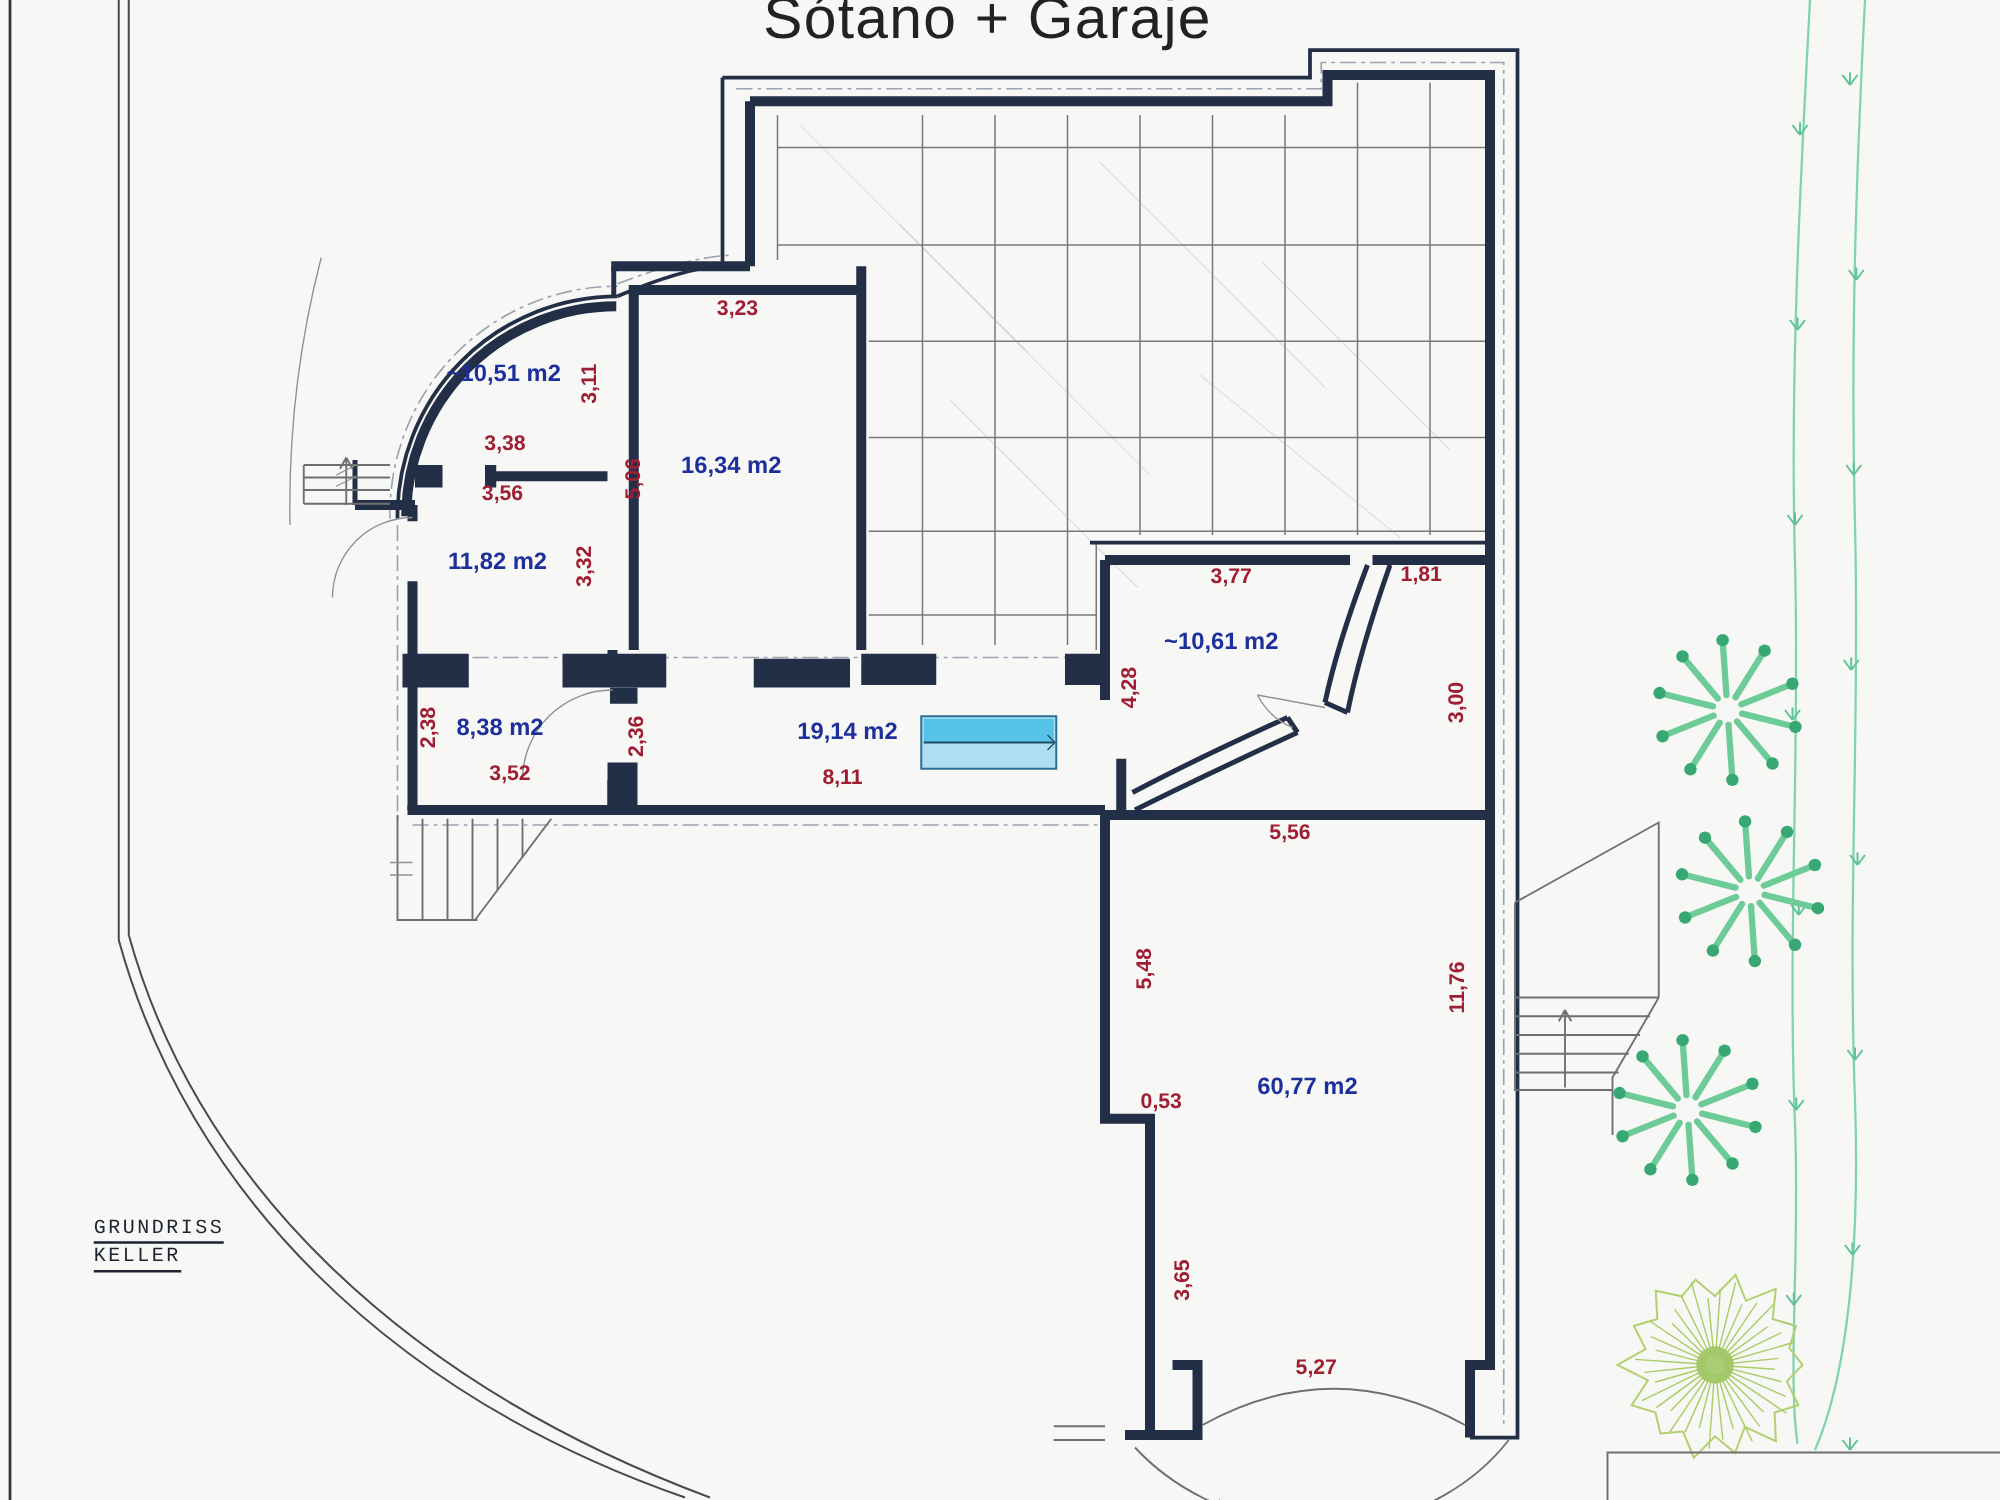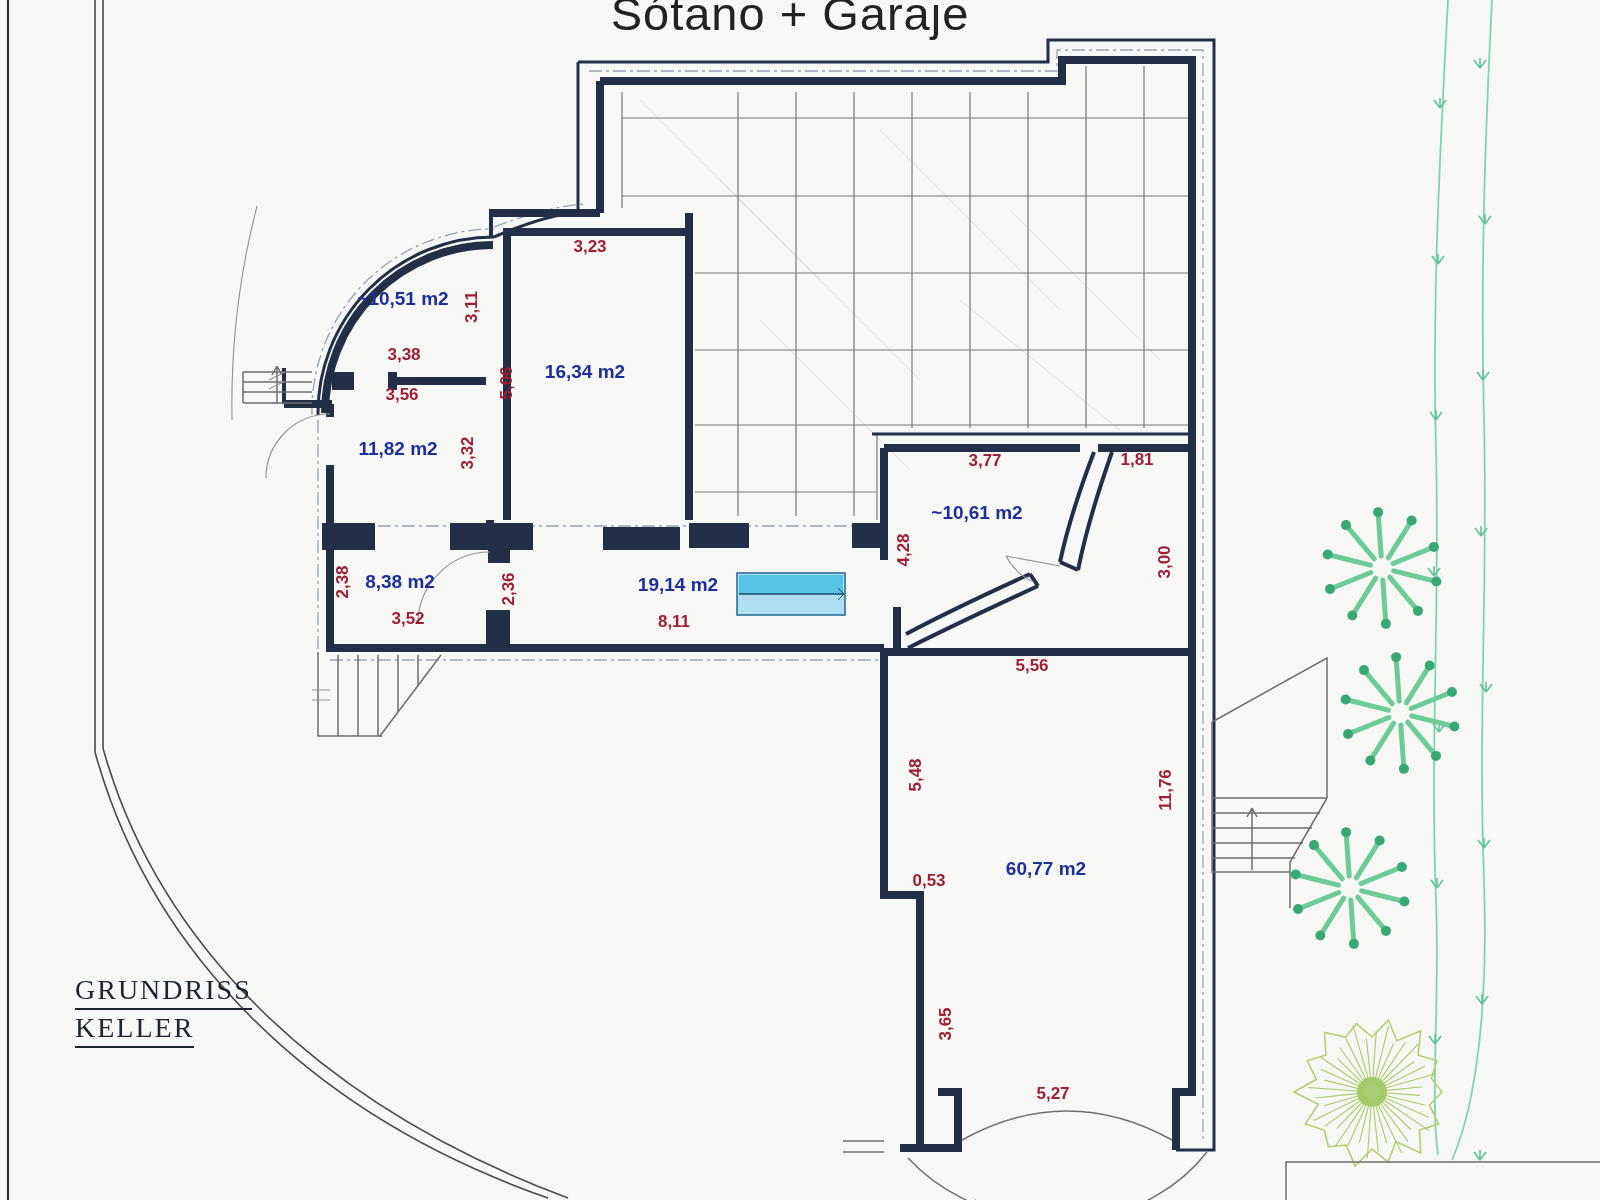--- a/index.html
+++ b/index.html
@@ -1,21 +1,21 @@
 <!DOCTYPE html>
 <html><head>
 <meta charset="utf-8">
 <style>
   html,body{margin:0;padding:0;background:#f7f7f5;width:1600px;height:1200px;overflow:hidden;
             font-family:"Liberation Sans",sans-serif;}
   #stage{position:relative;width:1600px;height:1200px;background:#f7f7f5;}
   #plan-title{position:absolute;top:-14px;left:440px;width:700px;text-align:center;
               font-size:47px;letter-spacing:1px;color:#222;font-weight:400;}
-  #plan-label{position:absolute;top:972px;left:75px;font-family:Liberation Serif, serif;
-              font-size:28px;letter-spacing:2px;color:#1d2430;line-height:1.25;}
+  #plan-label{position:absolute;top:972px;left:75px;font-family:Liberation Mono, monospace;
+              font-size:16px;letter-spacing:2px;color:#1d2430;line-height:1.25;}
   #plan-label span{display:table;border-bottom:2px solid #1d2430;padding-bottom:1px;}
   svg{position:absolute;top:0;left:0;}
   .wall{stroke:#232e47;stroke-width:8;fill:none}
   .wall4{stroke:#232e47;stroke-width:4;fill:none}
   .wallthin{stroke:#232e47;stroke-width:3;fill:none}
   .pier{fill:#232e47;stroke:none}
   .grid{stroke:#787878;stroke-width:1.2}
   .gridfaint{stroke:#9a9a9a;stroke-width:1;opacity:.25}
   .gray{stroke:#6f6f6f;stroke-width:1.5;fill:none}
   .graythin{stroke:#919191;stroke-width:1.1;fill:none}

